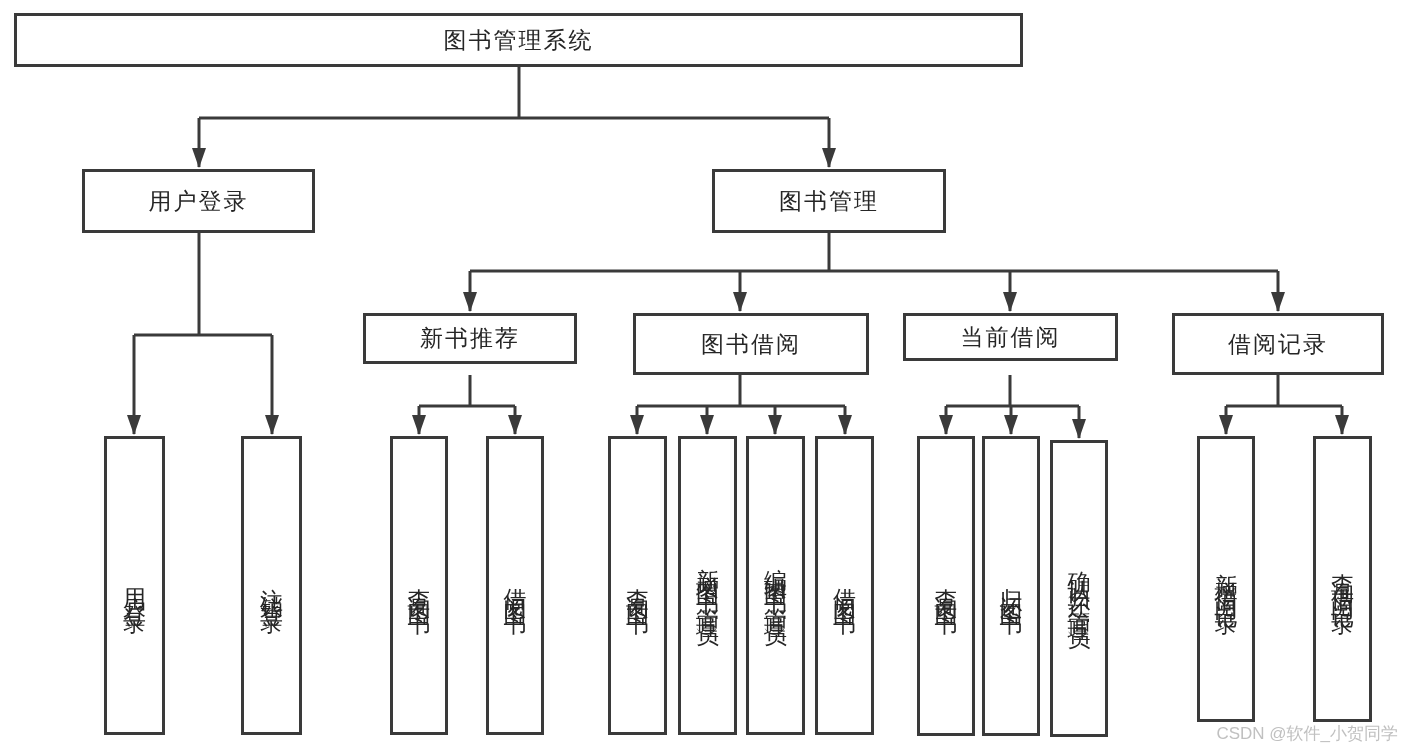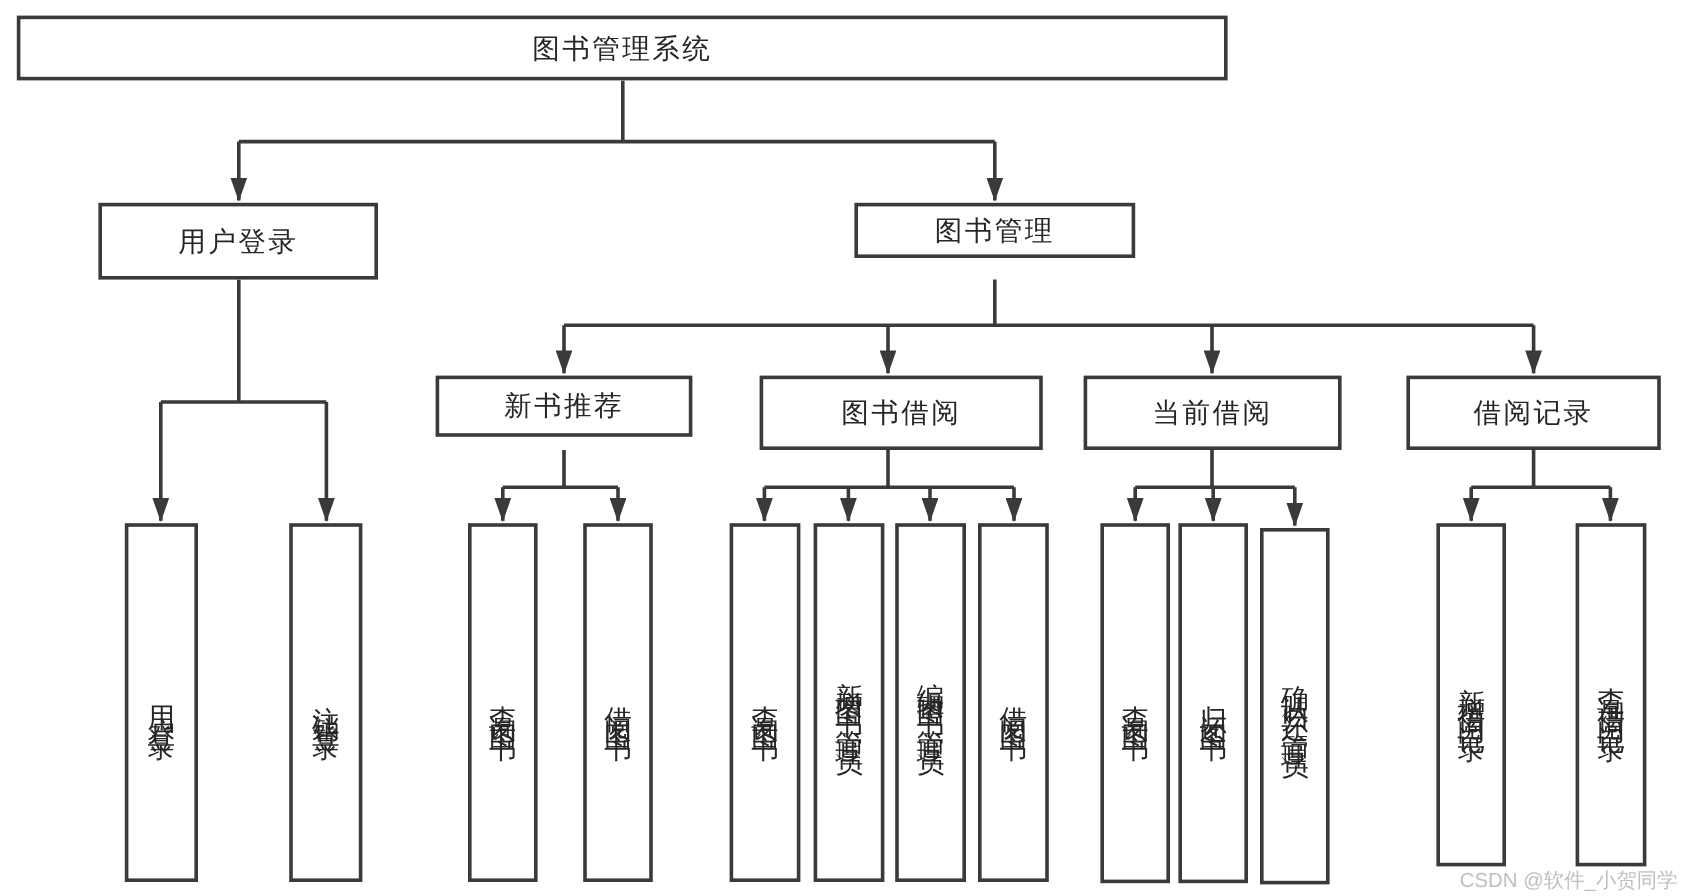--- a/index.html
+++ b/index.html
@@ -111,31 +111,31 @@
     </g>
   </svg>
 
   <div class="hbox" style="left:14px;top:13px;width:1009px;height:54px">
     <span class="label">图书管理系统</span>
   </div>
 
   <div class="hbox" style="left:82px;top:169px;width:233px;height:64px">
     <span class="label">用户登录</span>
   </div>
-  <div class="hbox" style="left:712px;top:169px;width:234px;height:46px">
+  <div class="hbox" style="left:712px;top:169px;width:234px;height:64px">
     <span class="label">图书管理</span>
   </div>
 
   <div class="hbox" style="left:363px;top:313px;width:214px;height:51px">
     <span class="label">新书推荐</span>
   </div>
   <div class="hbox" style="left:633px;top:313px;width:236px;height:62px">
     <span class="label">图书借阅</span>
   </div>
-  <div class="hbox" style="left:903px;top:313px;width:215px;height:62px">
+  <div class="hbox" style="left:903px;top:313px;width:215px;height:48px">
     <span class="label">当前借阅</span>
   </div>
   <div class="hbox" style="left:1172px;top:313px;width:212px;height:62px">
     <span class="label">借阅记录</span>
   </div>
 
   <div class="vbox" style="left:104px;top:436px;width:61px;height:299px">
     <span class="vtext">用户登录</span>
   </div>
   <div class="vbox" style="left:241px;top:436px;width:61px;height:299px">

